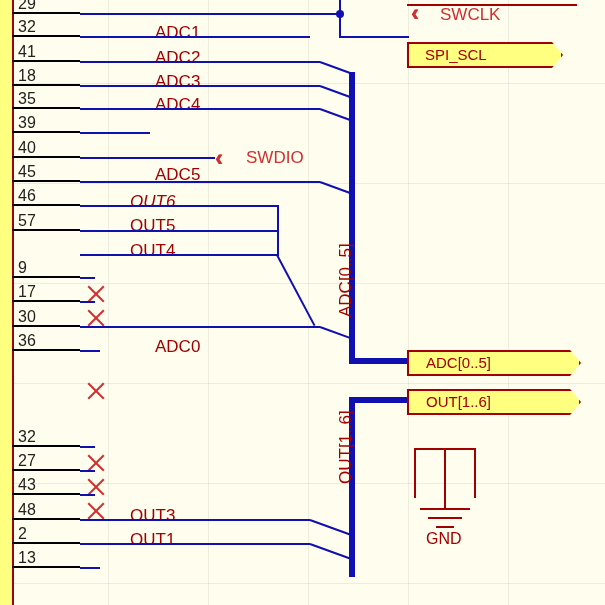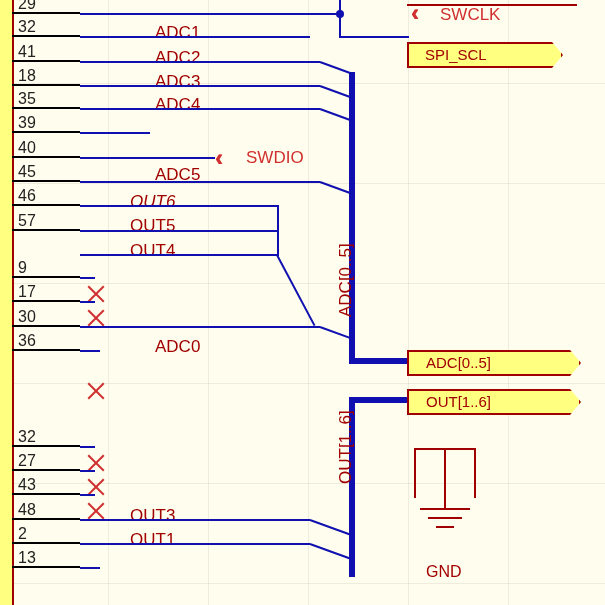--- a/index.html
+++ b/index.html
@@ -147,21 +147,20 @@
   }
   .gnd-bar {
     position: absolute;
     height: 2px;
     background: #a00000;
   }
   .gnd-text {
     position: absolute;
     font-size: 16px;
     color: #a40000;
-    margin-top: 33px;
   }
 </style>
 </head>
 <body>
 
 <div class="grid"></div>
 <div class="ic-body"></div>
 
 <div id="pins">
     <div class="pin" style="top: 4px;">

